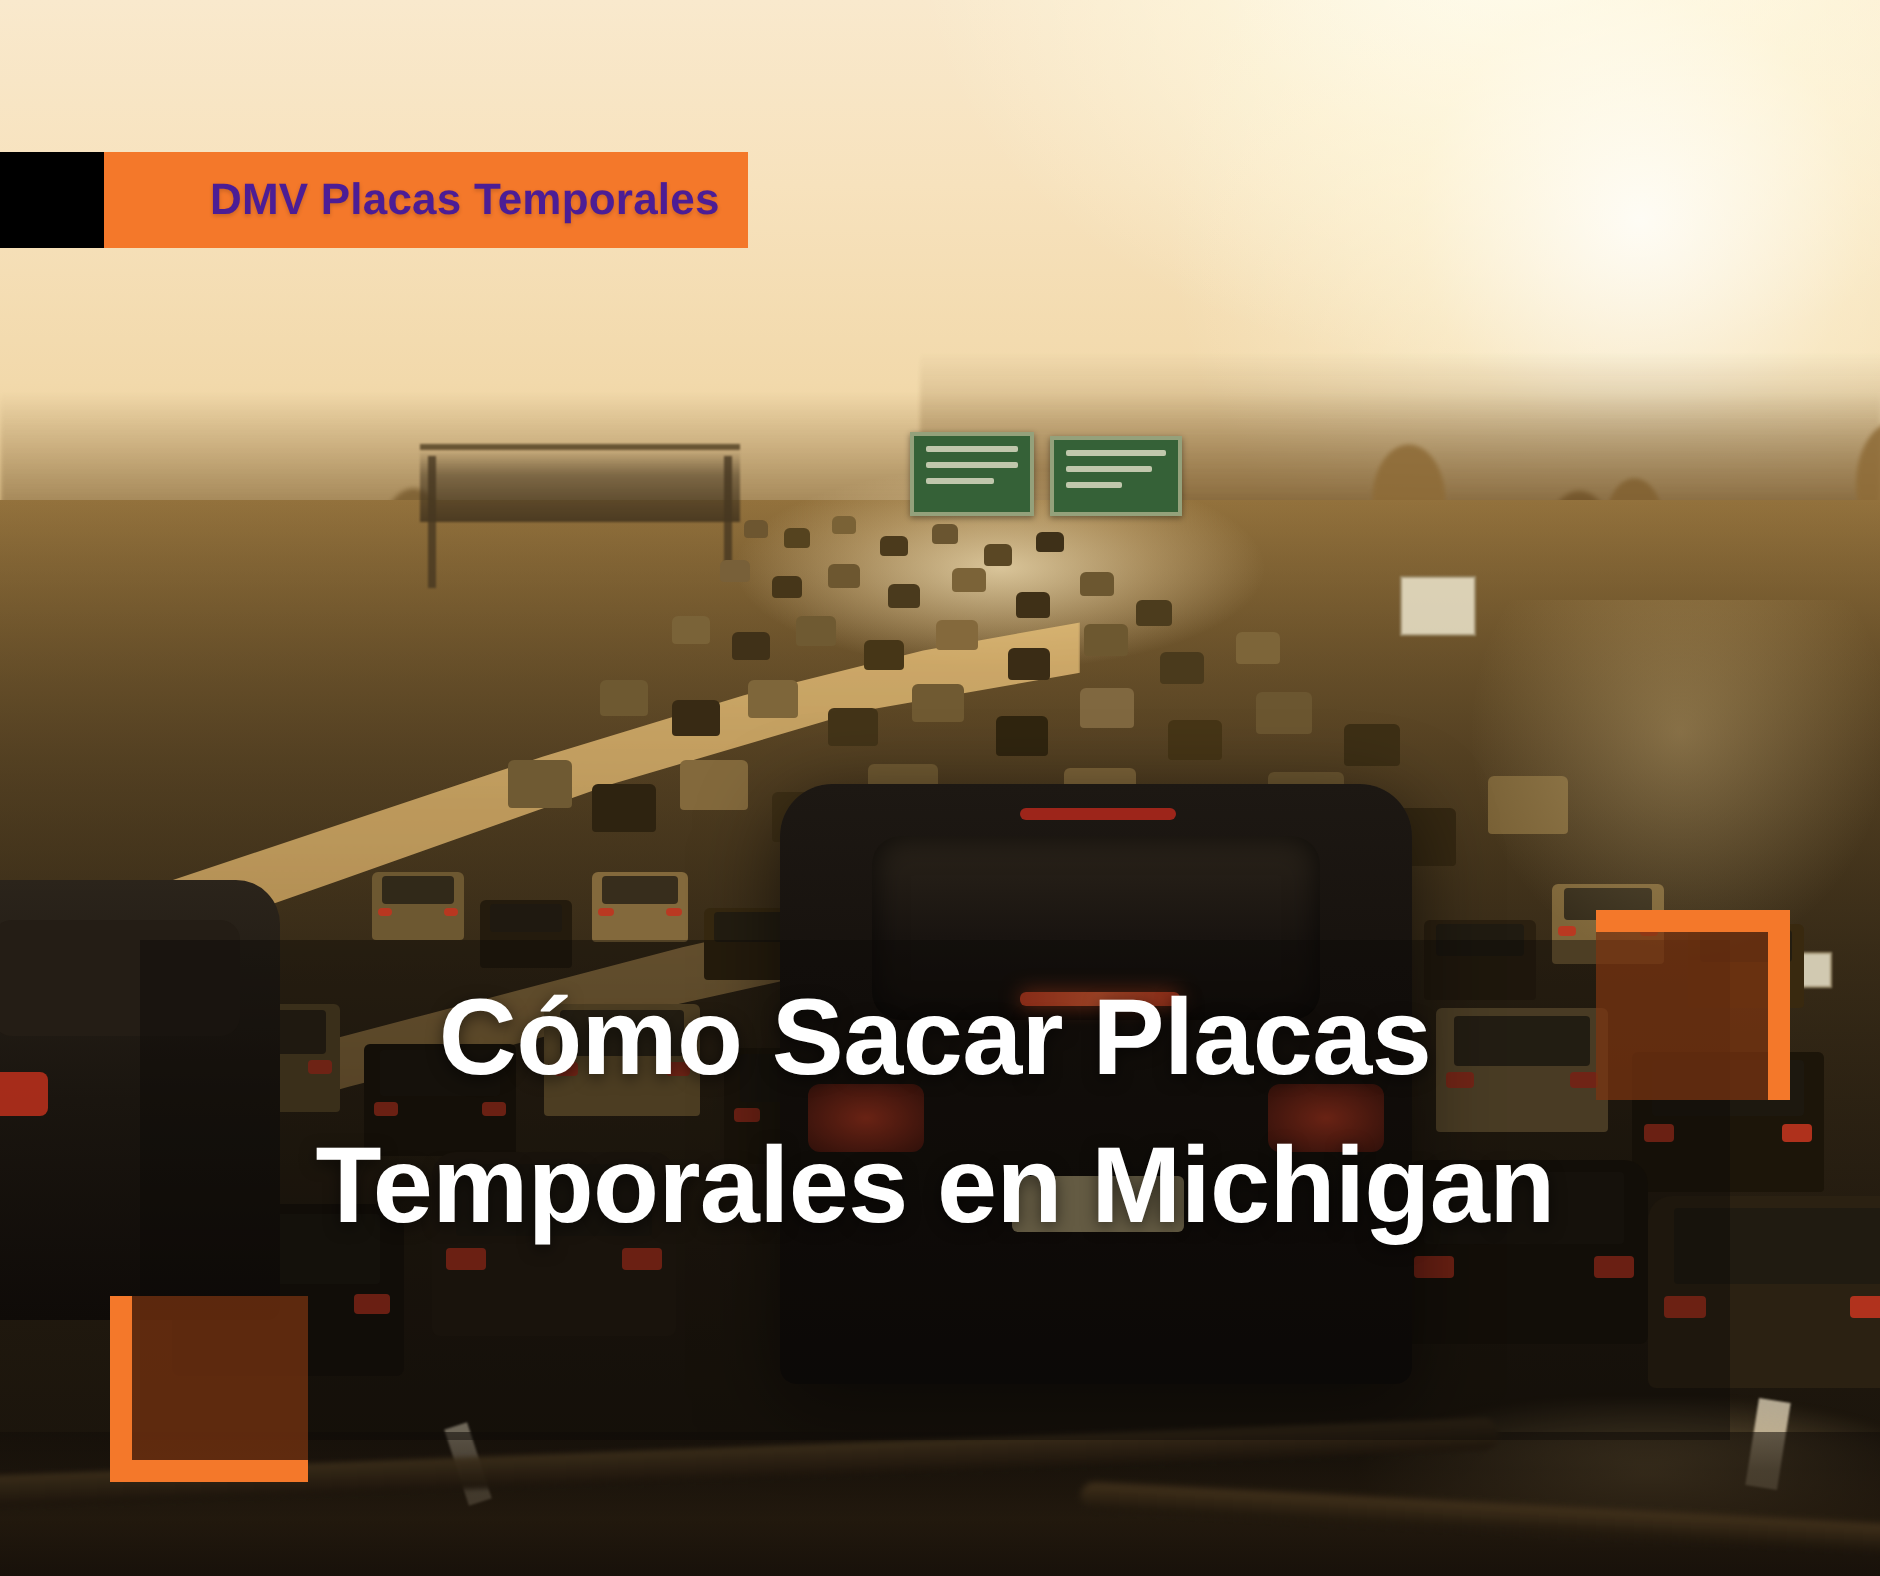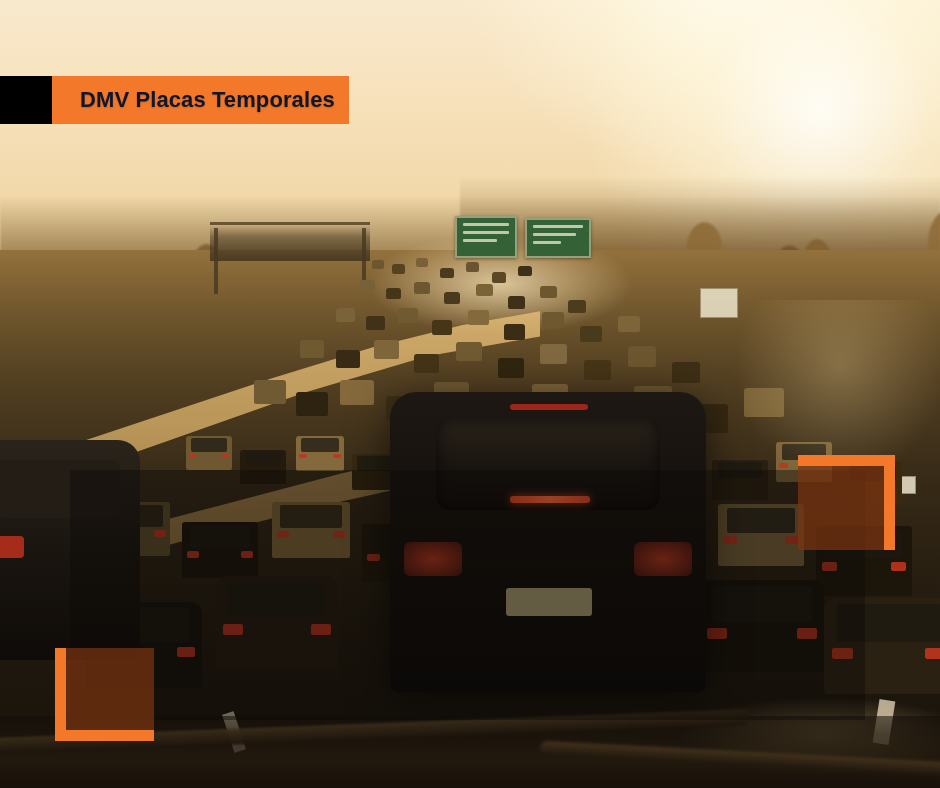--- a/index.html
+++ b/index.html
@@ -206,22 +206,23 @@
     z-index:5;
   }
 
   
   .badge-wrap{position:absolute;left:0;top:76px;height:48px;display:flex;align-items:stretch;z-index:6;}
   .badge-black{width:52px;background:#000;}
   .badge-orange{
     background:#F4782A;display:flex;align-items:center;padding:0 14px 0 28px;
   }
   .badge-text{
-    color:#0f172a;font-size:22px;font-weight:bold;letter-spacing:.1px;white-space:nowrap;
+    color:#4c1d95;font-size:22px;font-weight:bold;letter-spacing:.1px;white-space:nowrap;
     text-shadow:0 1px 2px rgba(0,0,0,.18);
+    margin-left:25px;
   }
 
   
   .dash{
     position:absolute;left:0;top:716px;width:940px;height:72px;
     background:linear-gradient(180deg, rgba(18,13,8,.55) 0%, rgba(26,19,11,.72) 26%, rgba(36,26,14,.80) 60%, rgba(24,17,10,.92) 100%);
   }
   .wiper{
     position:absolute;left:-10px;top:738px;width:760px;height:16px;
     background:linear-gradient(180deg, rgba(60,46,26,.9), rgba(28,20,11,.95));
@@ -459,20 +460,22 @@
 
   <div class="glare-bottom"></div>
   <div class="dash"></div>
   <div class="wiper"></div>
   <div class="wiper2"></div>
 
   <div class="panel"></div>
   <div class="deco deco-tr"></div>
   <div class="deco deco-bl"></div>
 
+  <div class="hero-title">Cómo Sacar Placas
+Temporales en Michigan</div>
 
   <div class="badge-wrap">
     <div class="badge-black"></div>
     <div class="badge-orange">
       <span class="badge-text">DMV Placas Temporales</span>
     </div>
   </div>
 
 </div>
 

